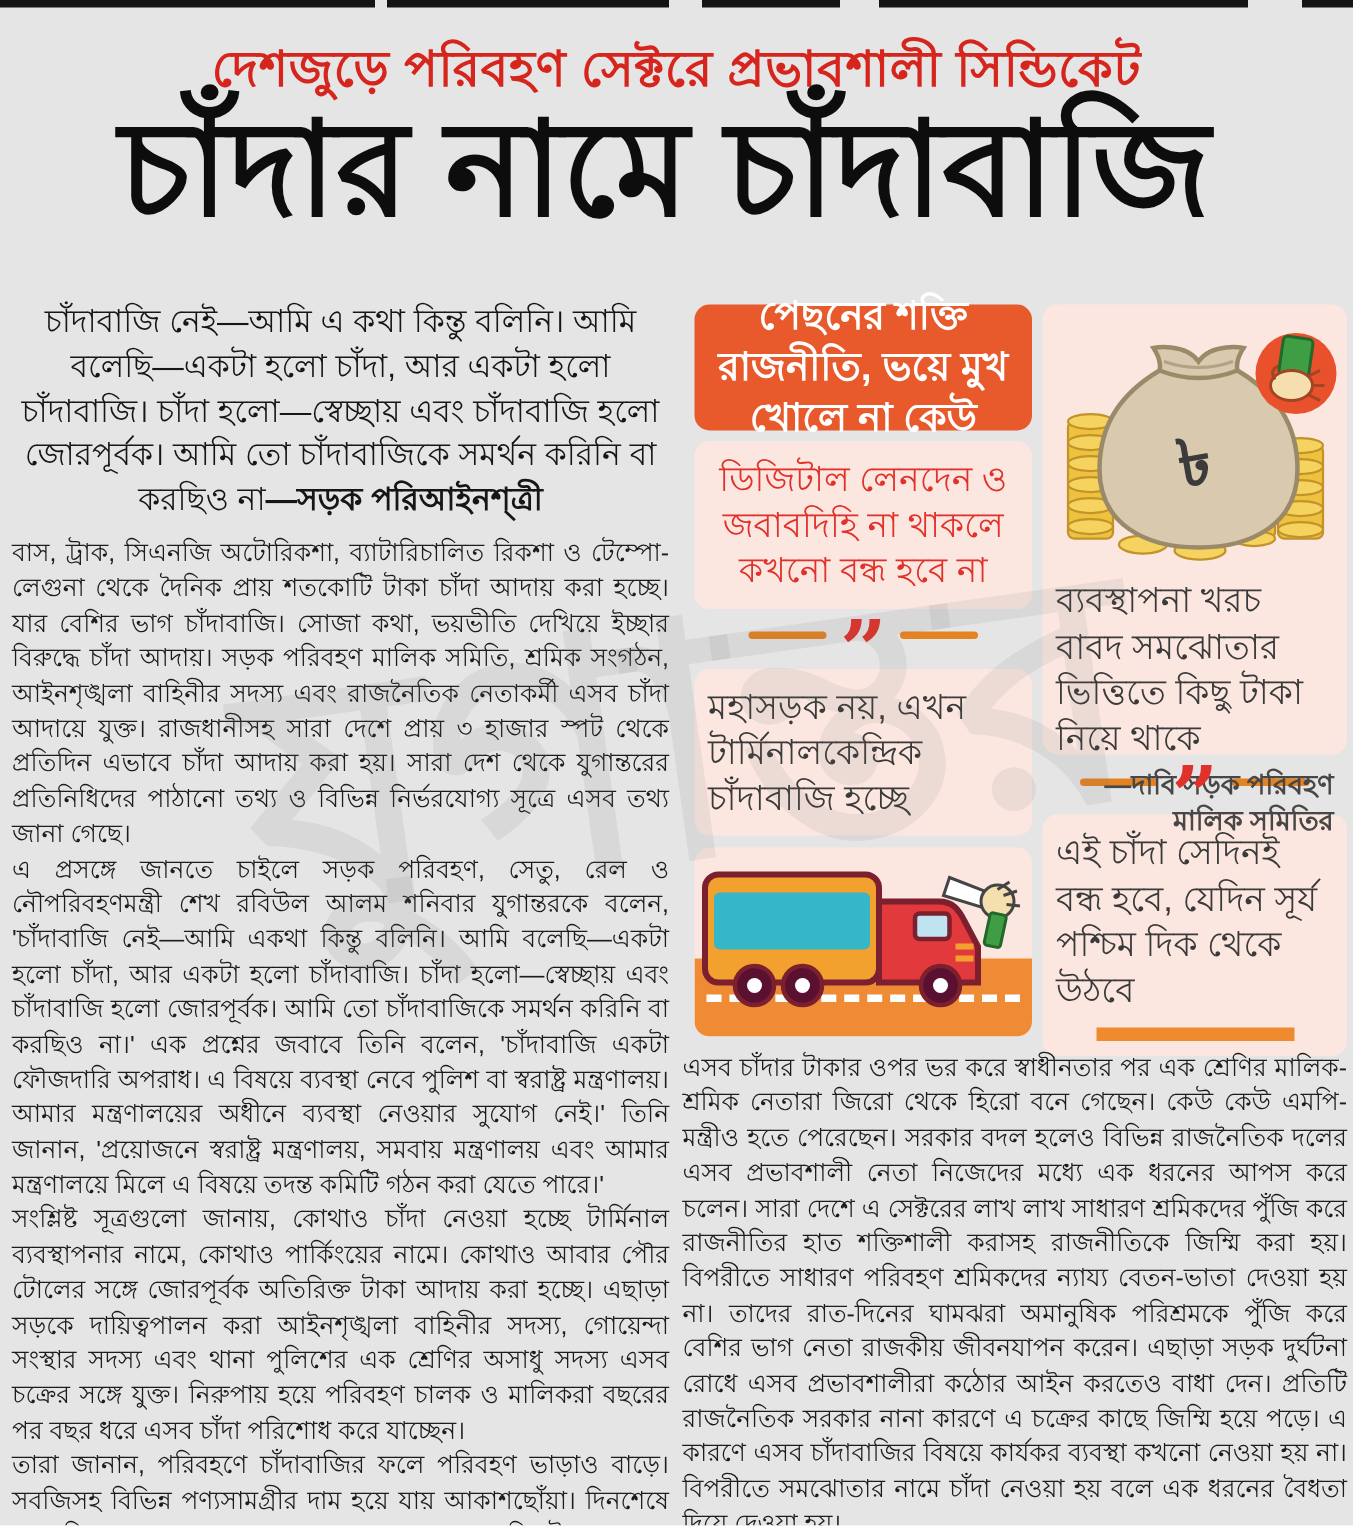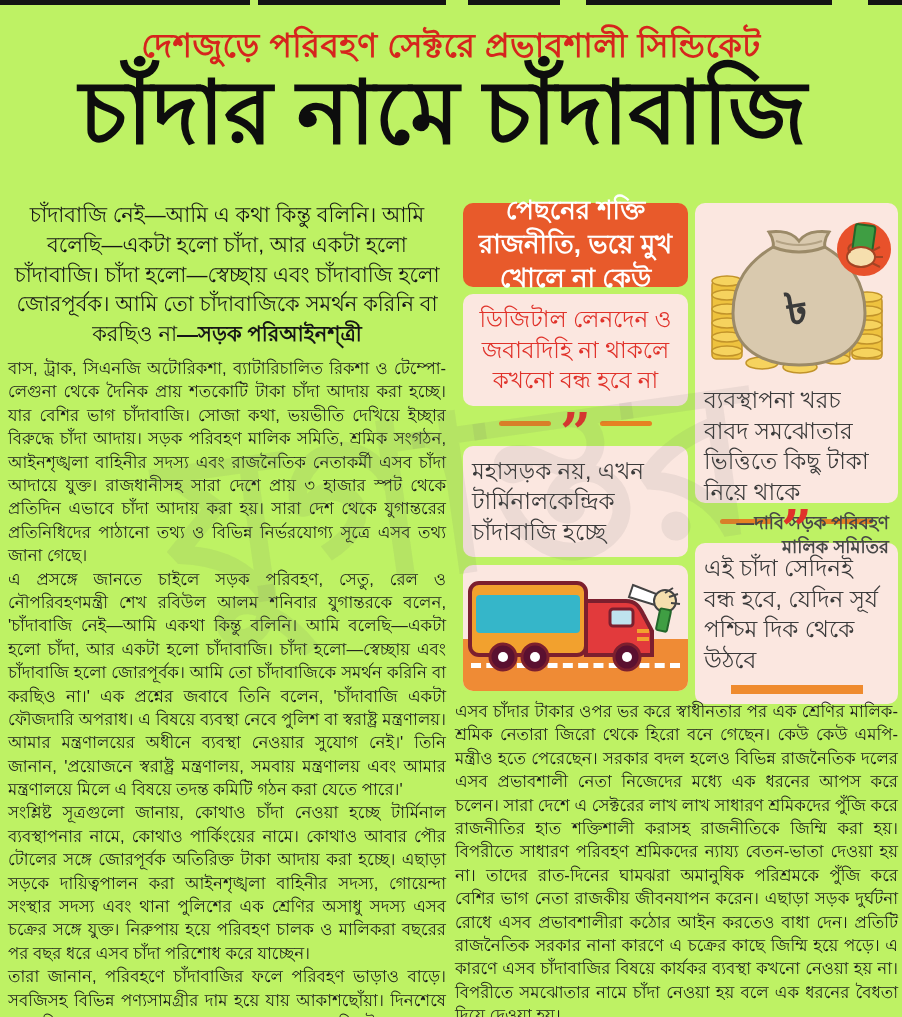--- a/index.html
+++ b/index.html
@@ -1,16 +1,16 @@
 <!DOCTYPE html>
 <html><head>
 <meta charset="utf-8">
 <style>
   html,body{margin:0;padding:0;background:#ffffff;}
-  .page{position:relative;width:902px;height:1017px;background:#bef264;overflow:hidden;
+  .page{position:relative;width:902px;height:1017px;background:#e5e5e5;overflow:hidden;
         font-family:"Liberation Sans","DejaVu Sans",sans-serif;color:#1c1c1c;}
   .crop-rule{position:absolute;top:0;height:5px;background:#141414;}
   .kicker{position:absolute;top:20px;left:0;right:0;text-align:center;
           font-size:33px;font-weight:bold;color:#d6251d;letter-spacing:0.5px;}
   .headline{position:absolute;top:58px;left:0;right:16px;margin:0;text-align:center;
             font-size:88px;line-height:1.25;font-weight:bold;color:#0d0d0d;}
   .col-left{position:absolute;left:8px;top:200px;width:438px;}
   .intro{margin:0 0 8px 0;font-size:21px;line-height:1.42;text-align:center;color:#161616;}
   .intro-attr{font-weight:bold;}
   .byline{display:inline-block;font-size:19px;font-weight:bold;color:#141414;

